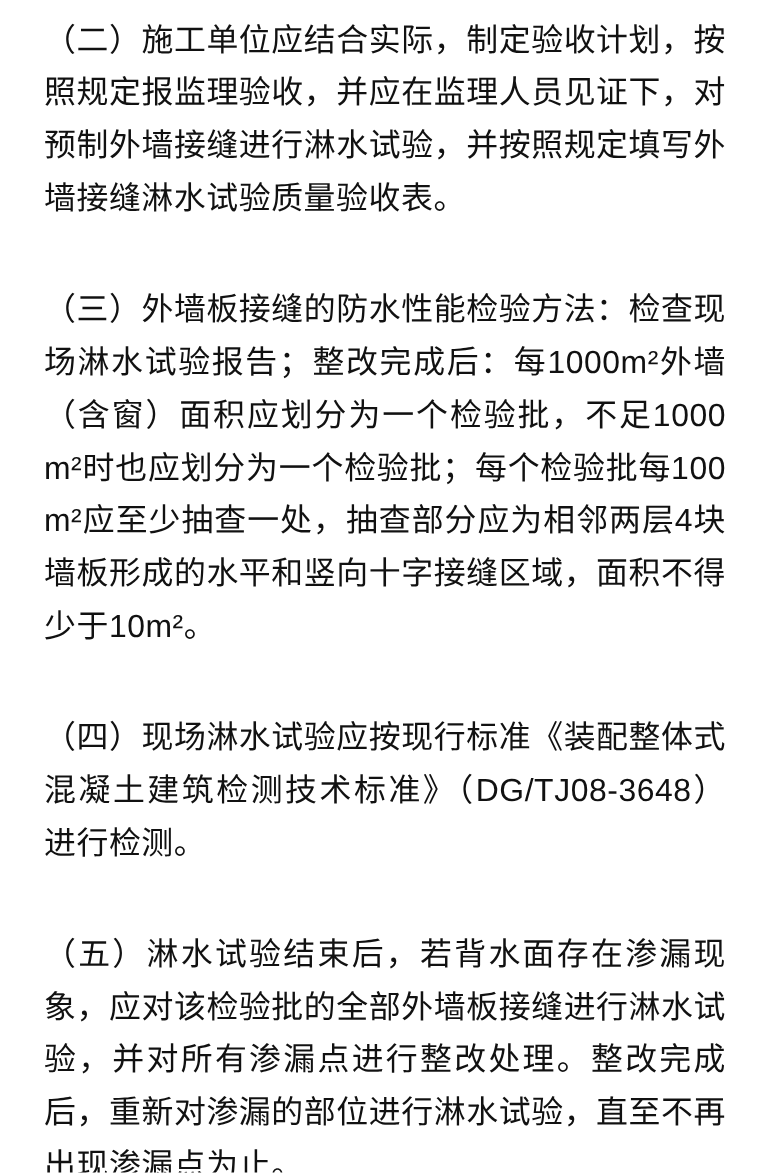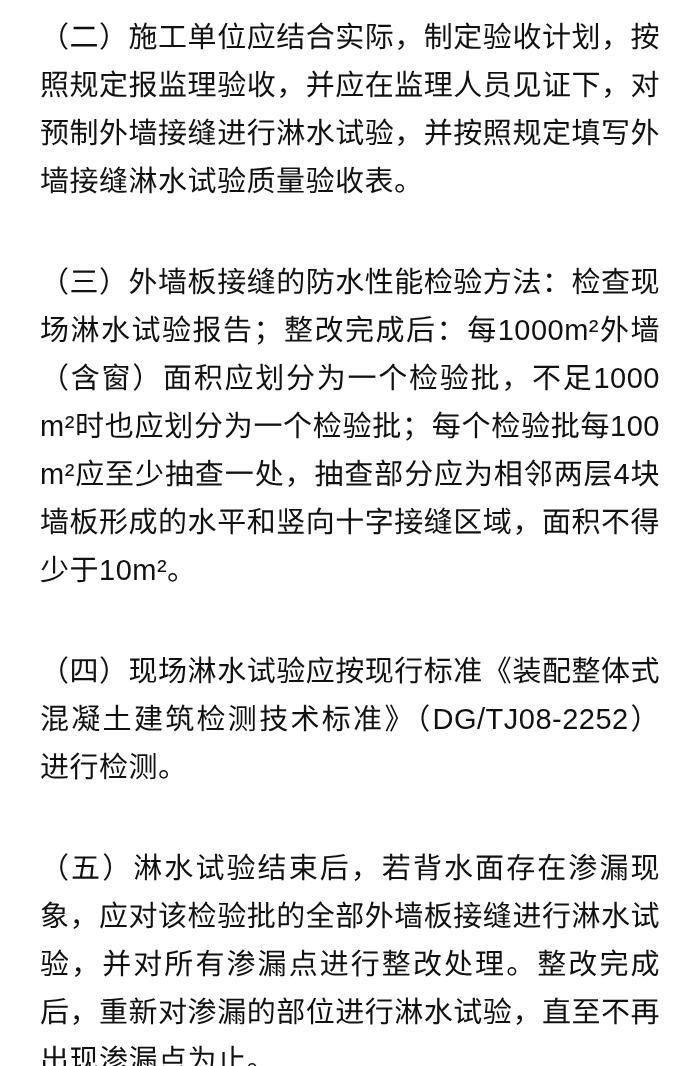--- a/index.html
+++ b/index.html
@@ -34,15 +34,15 @@
   .doc-paragraph:last-child {
     margin-bottom: 0;
   }
 </style>
 </head>
 <body>
 
 <main class="doc-page">
   <p class="doc-paragraph">（二）施工单位应结合实际，制定验收计划，按照规定报监理验收，并应在监理人员见证下，对预制外墙接缝进行淋水试验，并按照规定填写外墙接缝淋水试验质量验收表。</p>
   <p class="doc-paragraph">（三）外墙板接缝的防水性能检验方法：检查现场淋水试验报告；整改完成后：每1000m²外墙（含窗）面积应划分为一个检验批，不足1000m²时也应划分为一个检验批；每个检验批每100m²应至少抽查一处，抽查部分应为相邻两层4块墙板形成的水平和竖向十字接缝区域，面积不得少于10m²。</p>
-  <p class="doc-paragraph">（四）现场淋水试验应按现行标准《装配整体式混凝土建筑检测技术标准》（DG/TJ08-2252）进行检测。</p>
+  <p class="doc-paragraph">（四）现场淋水试验应按现行标准《装配整体式混凝土建筑检测技术标准》（DG/TJ08-3648）进行检测。</p>
   <p class="doc-paragraph">（五）淋水试验结束后，若背水面存在渗漏现象，应对该检验批的全部外墙板接缝进行淋水试验，并对所有渗漏点进行整改处理。整改完成后，重新对渗漏的部位进行淋水试验，直至不再出现渗漏点为止。</p>
 </main>
 
 </body></html>

